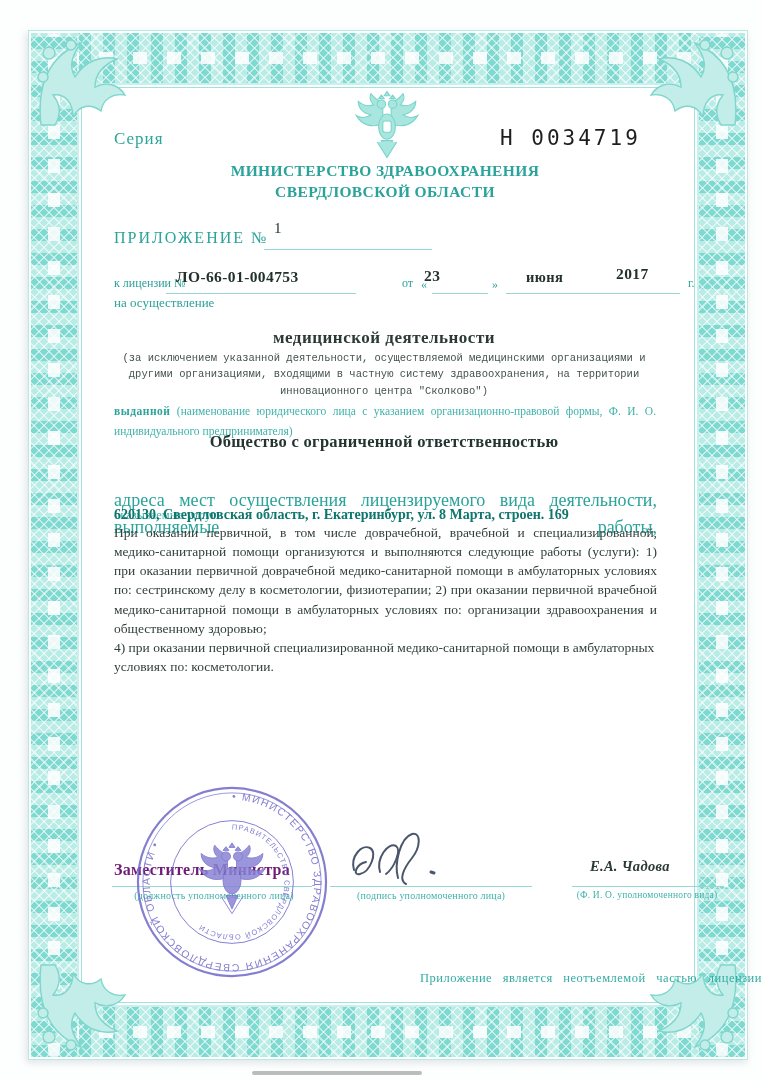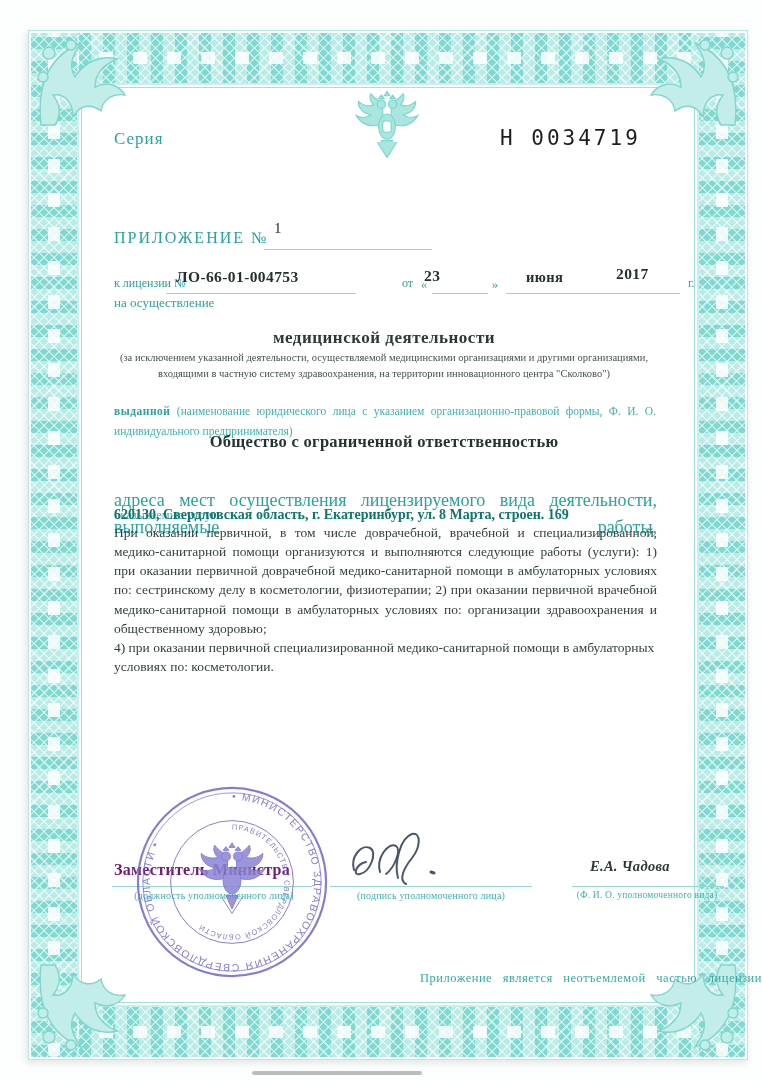--- a/index.html
+++ b/index.html
@@ -143,20 +143,24 @@
           <ellipse cx="50" cy="48" rx="12" ry="18"></ellipse>
           <path d="M42,68 L50,86 L58,68 Z"></path>
           <path d="M36,70 L50,92 L64,70"></path>
           <rect x="44" y="40" width="12" height="16" rx="3" fill="#ffffff" stroke="#7bd5cc"></rect>
         </g>
       </svg>
     </div>
 
     <div class="abs serial" style="left:500px;top:126px;">Н  0034719</div>
 
+    <div class="abs teal ministry" style="left:160px;top:161px;">
+      <div>МИНИСТЕРСТВО ЗДРАВООХРАНЕНИЯ</div>
+      <div>СВЕРДЛОВСКОЙ ОБЛАСТИ</div>
+    </div>
 
     <div class="abs teal appendix-label" style="left:114px;top:229px;">ПРИЛОЖЕНИЕ  №</div>
     <div class="abs appendix-num" style="left:274px;top:220px;">1</div>
     <div class="fline" style="left:264px;top:249px;width:168px;"></div>
 
     <div class="abs teal lic-small" style="left:114px;top:276px;">к лицензии №</div>
     <div class="abs lic-val" style="left:176px;top:268px;">ЛО-66-01-004753</div>
     <div class="fline" style="left:166px;top:293px;width:190px;"></div>
     <div class="abs teal lic-small" style="left:402px;top:276px;">от</div>
     <div class="abs teal lic-small" style="left:421px;top:277px;">«</div>
@@ -164,21 +168,21 @@
     <div class="fline" style="left:432px;top:293px;width:56px;"></div>
     <div class="abs teal lic-small" style="left:492px;top:277px;">»</div>
     <div class="abs lic-val" style="left:526px;top:269px;font-size:14.5px;">июня</div>
     <div class="fline" style="left:506px;top:293px;width:106px;"></div>
     <div class="abs lic-val" style="left:616px;top:265px;">2017</div>
     <div class="fline" style="left:606px;top:293px;width:74px;"></div>
     <div class="abs teal lic-small" style="left:688px;top:276px;">г.</div>
 
     <div class="abs teal" style="left:114px;top:295px;font-size:13px;">на осуществление</div>
     <div class="abs dark act-title" style="left:114px;top:328px;">медицинской  деятельности</div>
-    <div class="abs act-note" style="left:110px;top:350px;">(за исключением указанной деятельности, осуществляемой медицинскими организациями и другими организациями, входящими в частную систему здравоохранения, на территории инновационного центра "Сколково")</div>
+    <div class="abs act-note" style="left:110px;top:350px;font-family:Liberation Mono, monospace;">(за исключением указанной деятельности, осуществляемой медицинскими организациями и другими организациями, входящими в частную систему здравоохранения, на территории инновационного центра "Сколково")</div>
 
     <div class="abs issued" style="left:114px;top:402px;">
       <b>выданной</b>
       <span>(наименование юридического лица с указанием организационно-правовой формы,  Ф. И. О. индивидуального  предпринимателя)</span>
     </div>
 
     <div class="abs org" style="left:114px;top:430px;">
       <div>Общество с ограниченной ответственностью</div>
     </div>
 

